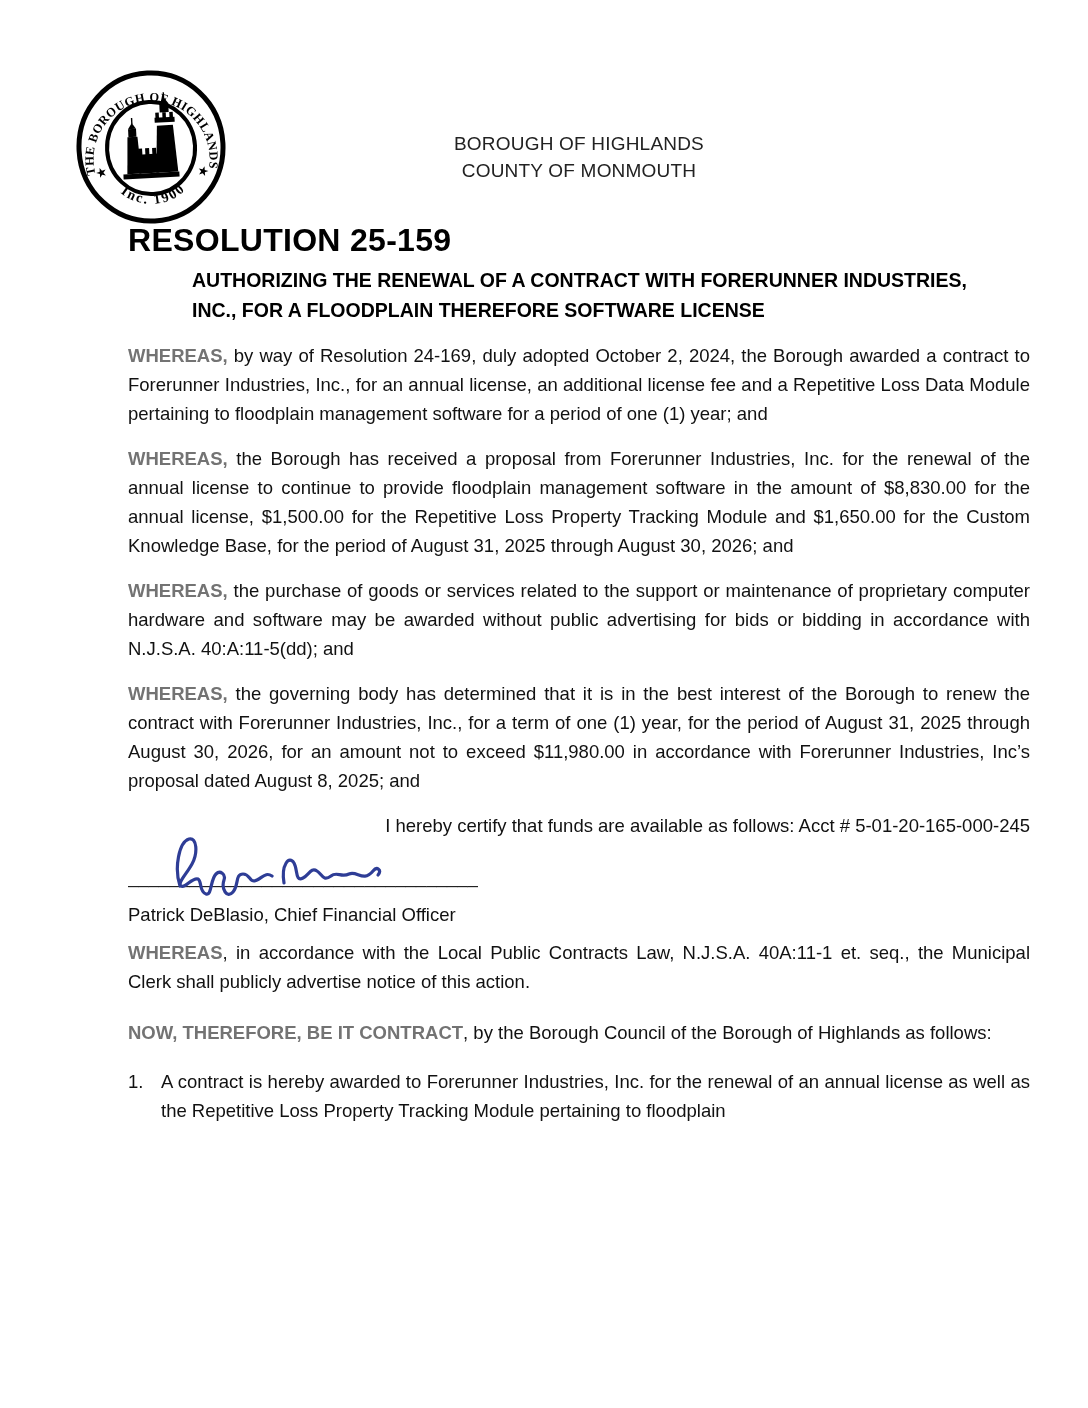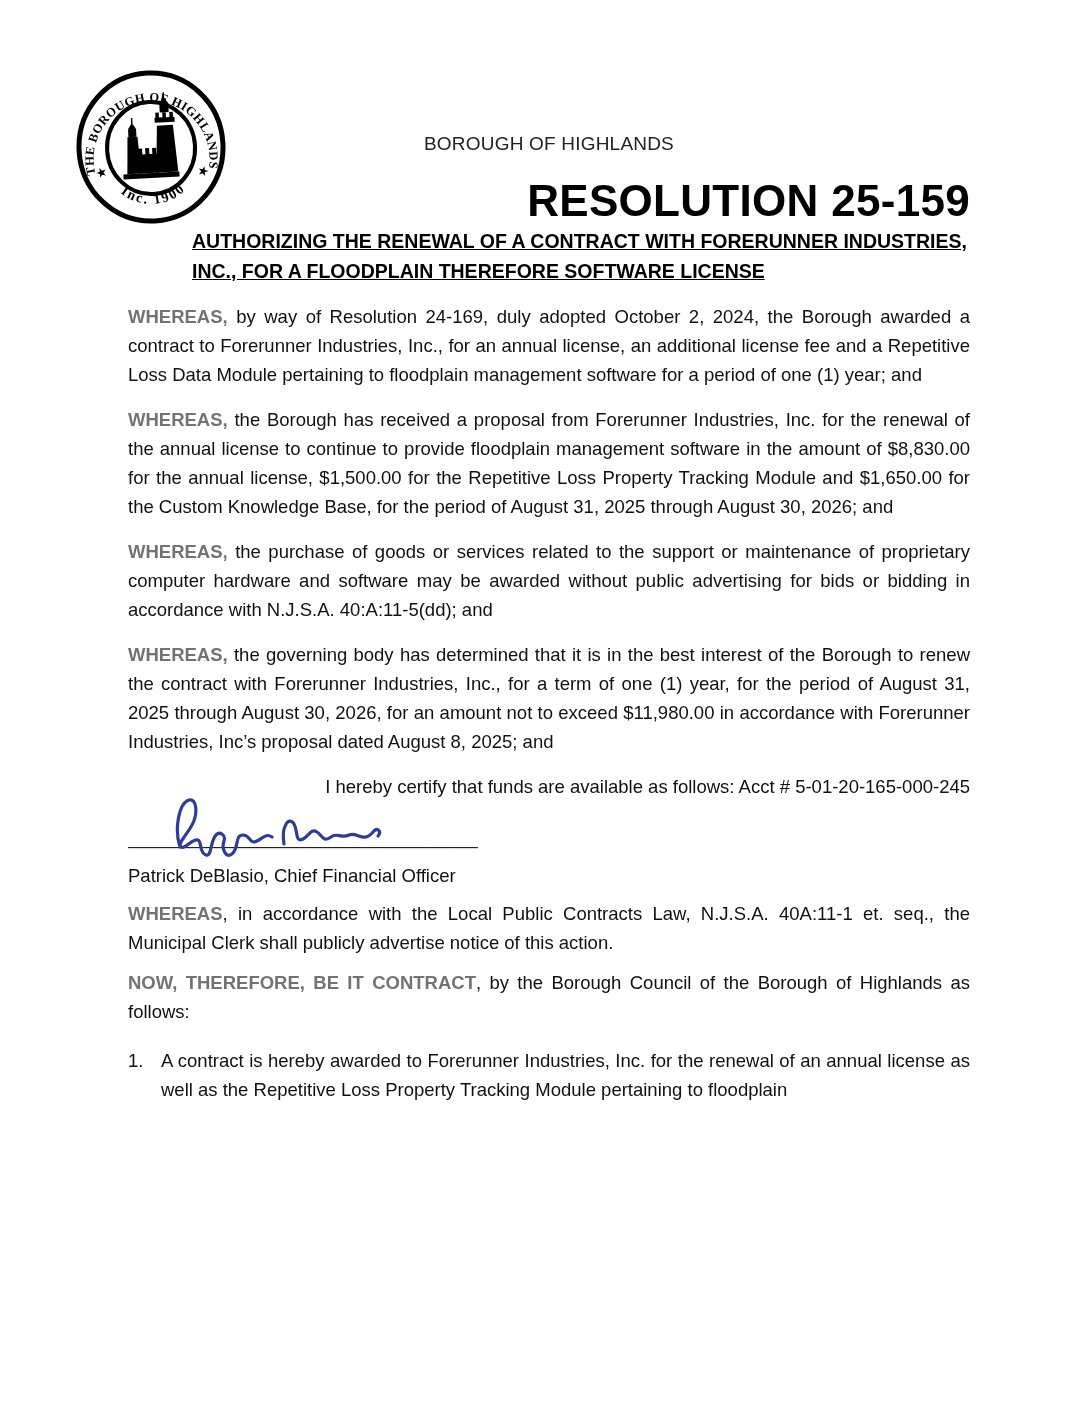--- a/index.html
+++ b/index.html
@@ -7,29 +7,29 @@
   body { font-family: "Liberation Sans", "DejaVu Sans", sans-serif; }
   .page {
     position: relative;
     width: 1088px;
     height: 1408px;
     margin: 0 auto;
     background: #ffffff;
     color: #1a1a1a;
     overflow: hidden;
   }
-  .content { padding: 0 118px 0 128px; }
+  .content { padding: 0 58px 0 128px; }
 
   
   .seal-wrap { position: absolute; left: 74px; top: 70px; width: 154px; height: 154px; }
 
   
   .org-block { text-align: center; padding-top: 130px; font-size: 19px; line-height: 27px; color: #222; letter-spacing: 0.2px; }
-  .doc-title { text-align: right; margin-top: 24px; font-size: 44px; line-height: 40px; font-weight: bold; color: #000; letter-spacing: 0.3px; }
-  .doc-subtitle { margin-top: 5px; padding-left: 64px; font-size: 19.5px; line-height: 30px; font-weight: bold; color: #000; text-decoration: underline; }
+  .doc-title { text-align: left; margin-top: 36px; font-size: 32px; line-height: 40px; font-weight: bold; color: #000; letter-spacing: 0.3px; }
+  .doc-subtitle { margin-top: 5px; padding-left: 64px; font-size: 19.5px; line-height: 30px; font-weight: bold; color: #000; }
   .doc-subtitle .line { display: block; white-space: nowrap; }
 
   
   .body-text { margin-top: 16px; }
   .para {
     font-size: 18.5px;
     line-height: 29px;
     text-align: justify;
     margin-bottom: 16px;
     color: #111;
@@ -53,21 +53,21 @@
     font-size: 18.5px; line-height: 29px;
     white-space: nowrap; overflow: hidden;
     width: 356px; color: #222;
     z-index: 1;
   }
   .sig-caption {
     position: absolute; left: 0; top: 60px;
     font-size: 18.5px; line-height: 29px; color: #111;
   }
 
-  .p6 { margin-bottom: 11px; }
+  .p6 { margin-bottom: 22px; }
   .p7 { margin-bottom: 20px; }
 
   
   .res-list-item { display: flex; font-size: 18.5px; line-height: 29px; color: #111; }
   .res-list-item .num { width: 33px; flex: 0 0 33px; }
   .res-list-item .itext { flex: 1; text-align: justify; }
 </style>
 </head>
 <body>
 
@@ -117,20 +117,21 @@
           <rect x="78" y="78" width="4" height="7"></rect>
         </g>
       </g>
     </svg>
   </div>
 
   <div class="content">
 
     <div class="org-block">
       <div>BOROUGH OF HIGHLANDS</div>
+      <div>COUNTY OF MONMOUTH</div>
     </div>
 
     <h1 class="doc-title">RESOLUTION 25-159</h1>
 
     <div class="doc-subtitle">
       <span class="line">AUTHORIZING THE RENEWAL OF A CONTRACT WITH FORERUNNER INDUSTRIES,</span>
       <span class="line">INC., FOR A FLOODPLAIN THEREFORE SOFTWARE LICENSE</span>
     </div>
 
     <div class="body-text">

